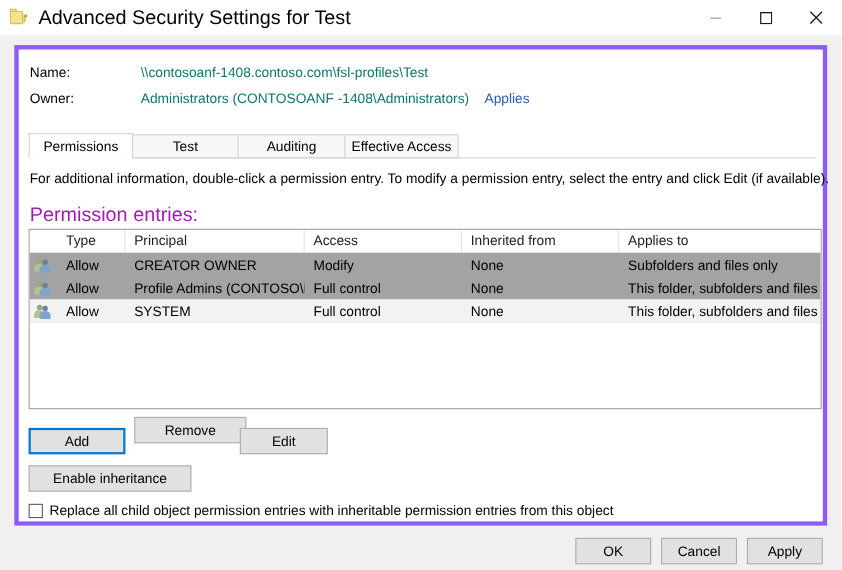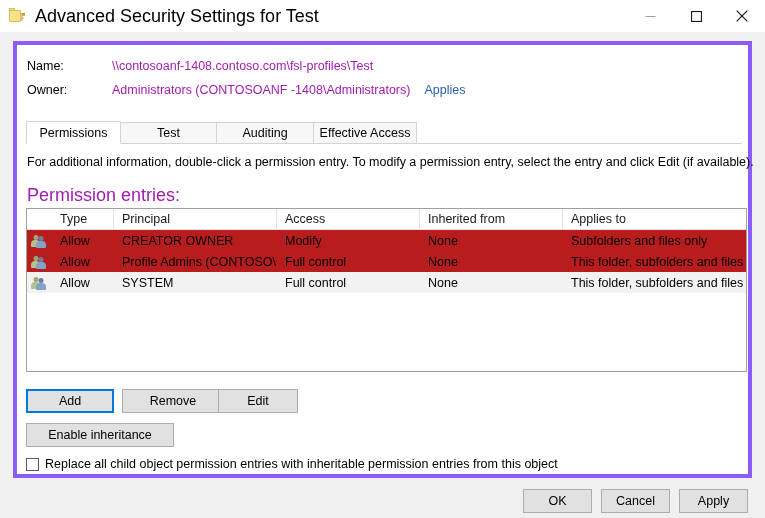--- a/index.html
+++ b/index.html
@@ -112,22 +112,23 @@
     height: 24px;
   }
   .info-label {
     width: 85px;
     flex: 0 0 85px;
     font-size: 12.5px;
     color: #000000;
   }
   .info-value {
     font-size: 12.5px;
-    color: #a21caf;
-    white-space: nowrap;
+    color: #0f766e;
+    white-space: nowrap;
+    margin-left: 16px;
   }
   #owner-change-link {
     margin-left: 14px;
     color: #2a5db0;
     font-size: 12.5px;
     text-decoration: none;
     cursor: pointer;
   }
 
   
@@ -217,21 +218,21 @@
   }
   .col-head.last { border-right: none; }
 
   .col-icon   { width: 25px;  flex: 0 0 25px;  padding-left: 0; border-right: none; }
   .col-type   { width: 62px;  flex: 0 0 62px; }
   .col-princ  { width: 163px; flex: 0 0 163px; }
   .col-access { width: 143px; flex: 0 0 143px; }
   .col-inherit{ width: 143px; flex: 0 0 143px; }
   .col-applies{ width: 183px; flex: 0 0 183px; }
 
-  #entries-rows { background: #b91c1c; }
+  #entries-rows { background: #a3a3a3; }
   .entry-row {
     display: flex;
     height: 21px;
     align-items: center;
     cursor: default;
   }
   .entry-row.selected { background: #f2f2f2; }
   .cell {
     font-size: 12.5px;
     color: #000000;
@@ -291,21 +292,21 @@
     align-items: center;
     justify-content: center;
     cursor: pointer;
     padding: 0 25px;
     white-space: nowrap;
   }
   .btn.focused {
     border: 2px solid #0078d7;
   }
   #btn-add     { position: absolute; left: 9px;   top: 344px; width: 88px; }
-  #btn-remove  { position: absolute; left: 105px; top: 344px; width: 102px; }
+  #btn-remove  { position: absolute; left: 105px; top: 334px; width: 102px; }
   #btn-edit    { position: absolute; left: 201px; top: 344px; width: 80px; }
   #btn-inherit { position: absolute; left: 9px;   top: 378px; width: 148px; }
 
   
   #replace-row {
     position: absolute;
     left: 9px; top: 412px;
     display: flex;
     align-items: center;
   }

